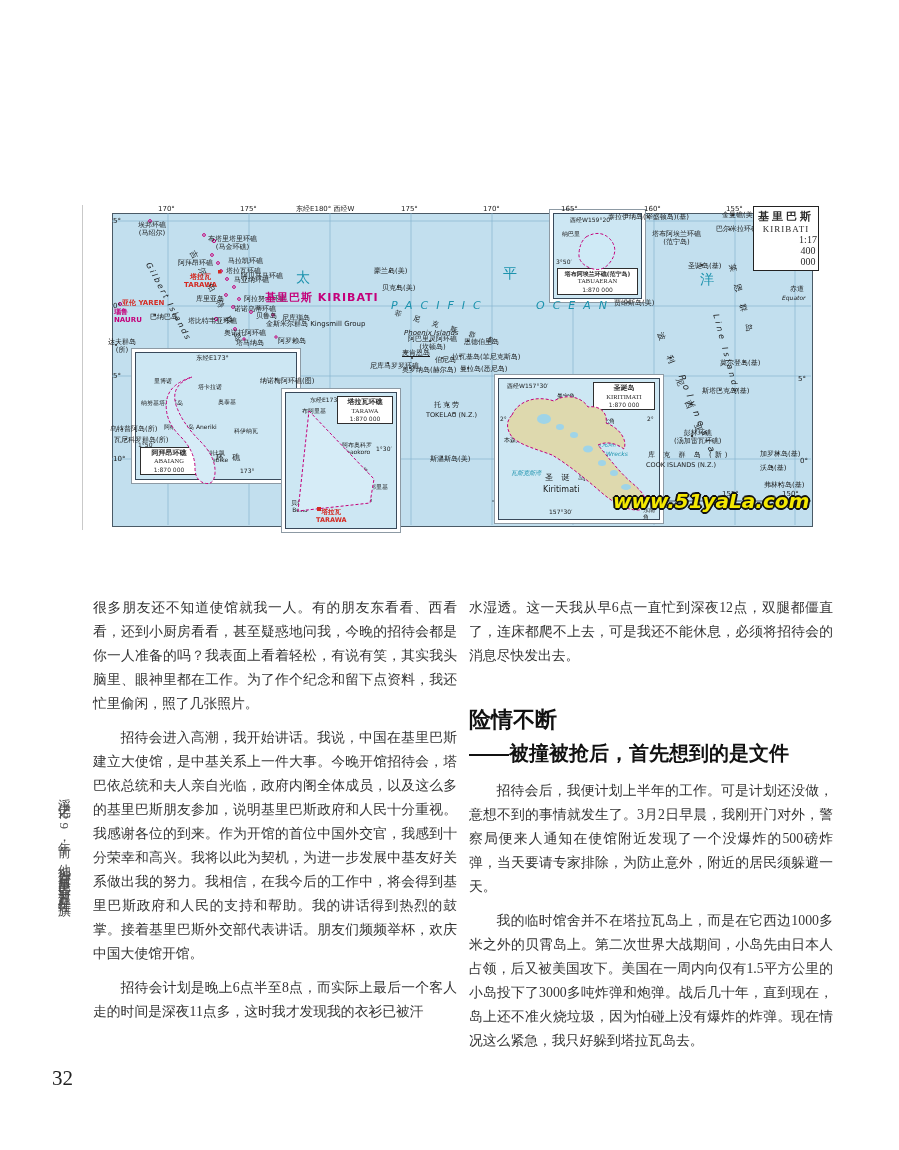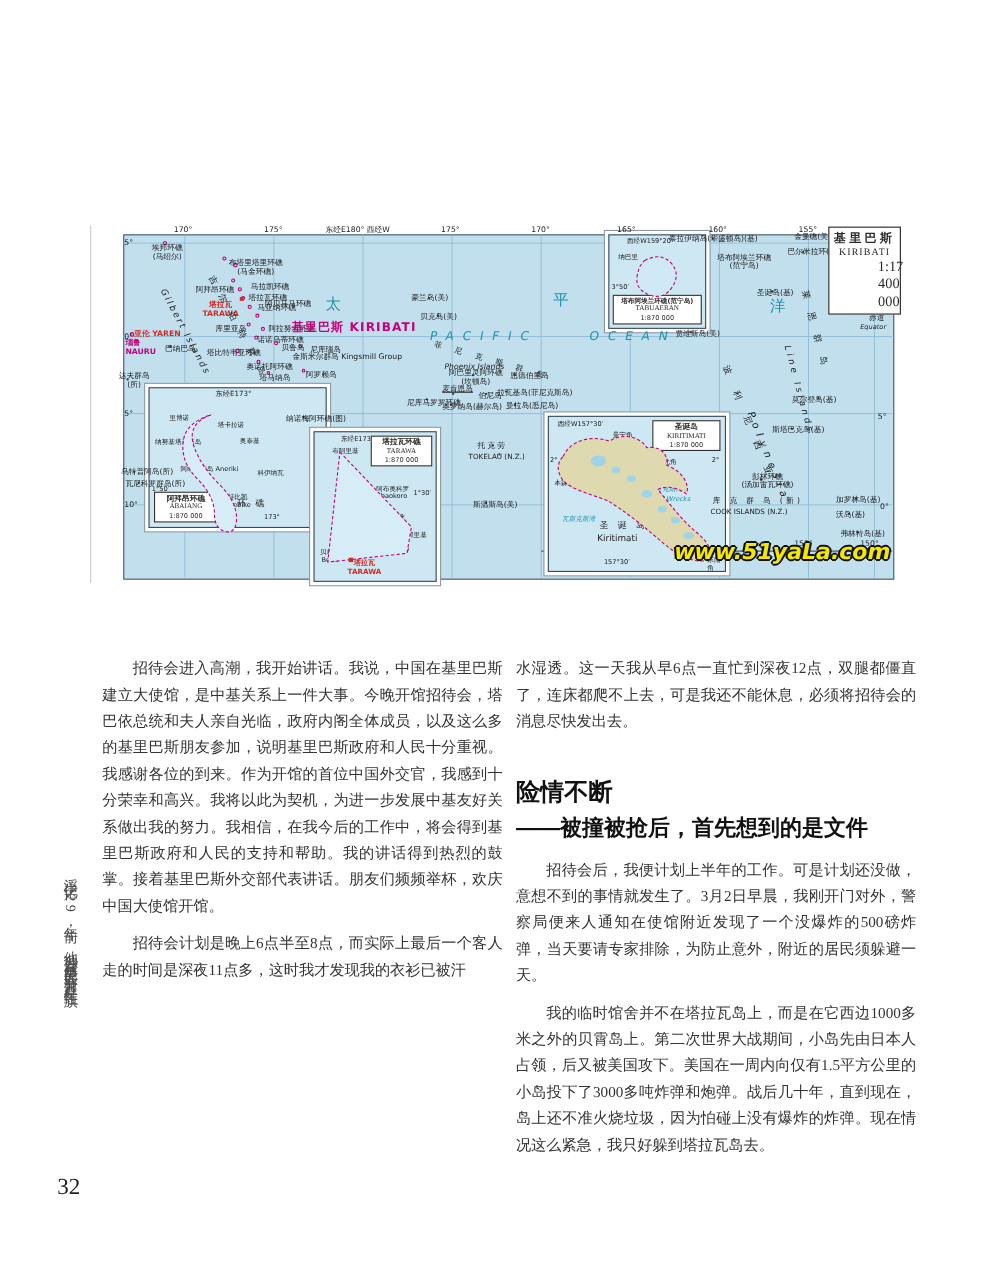--- a/index.html
+++ b/index.html
@@ -22,21 +22,21 @@
   .inset-layer{position:absolute;left:0;top:0;width:100%;height:100%;}
   .scalebox{position:absolute;background:#fff;border:1px solid #2e2e2e;text-align:center;
       font-family:"DejaVu Sans",sans-serif;line-height:1.25;padding:1px 2px;z-index:5;}
   .scalebox .cn{font-weight:bold;font-size:7px;}
   .scalebox .en{font-size:6.5px;font-family:"Liberation Serif",serif;}
   .scalebox .sc{font-size:6px;}
   #title-box{position:absolute;left:645px;top:1px;width:64px;background:#fff;
       border:1.5px solid #222;text-align:center;padding:2px 0 3px;z-index:6;}
   #title-box .cn{font-weight:bold;font-size:11px;letter-spacing:3px;font-family:"DejaVu Sans",sans-serif;}
   #title-box .en{font-size:9px;letter-spacing:1px;font-family:"Liberation Serif",serif;}
-  #title-box .sc{font-size:13px;font-family:"Liberation Serif",serif;padding-left:44px;}
+  #title-box .sc{font-size:10px;font-family:"Liberation Serif",serif;padding-left:44px;}
   #watermark{position:absolute;left:505px;top:284px;z-index:8;font-family:"DejaVu Sans",sans-serif;
       font-size:20px;font-weight:bold;font-style:italic;color:#f4e800;letter-spacing:0px;
       text-shadow:-2px 0 0 #111,2px 0 0 #111,0 -2px 0 #111,0 2px 0 #111,-1px -1px 0 #111,
                   1px 1px 0 #111,-1px 1px 0 #111,1px -1px 0 #111;}
   
   .col{position:absolute;top:596px;width:364px;font-size:13.8px;line-height:24px;color:#333;}
   #col-left{left:93px;}
   #col-right{left:469px;}
   .col p{margin:0 0 10px 0;text-align:justify;}
   .col p.indent{text-indent:2em;}
@@ -337,20 +337,21 @@
   <div id="title-box">
     <div class="cn">基里巴斯</div>
     <div class="en">KIRIBATI</div>
     <div class="sc">1:17 400 000</div>
   </div>
 
   <div id="watermark">www.51yaLa.com</div>
 </div>
 
 <div class="col" id="col-left">
+    <p>很多朋友还不知道使馆就我一人。有的朋友东看看、西看看，还到小厨房看看，甚至疑惑地问我，今晚的招待会都是你一人准备的吗？我表面上看着轻松，有说有笑，其实我头脑里、眼神里都在工作。为了作个纪念和留下点资料，我还忙里偷闲，照了几张照片。</p>
     <p class="indent">招待会进入高潮，我开始讲话。我说，中国在基里巴斯建立大使馆，是中基关系上一件大事。今晚开馆招待会，塔巴依总统和夫人亲自光临，政府内阁全体成员，以及这么多的基里巴斯朋友参加，说明基里巴斯政府和人民十分重视。我感谢各位的到来。作为开馆的首位中国外交官，我感到十分荣幸和高兴。我将以此为契机，为进一步发展中基友好关系做出我的努力。我相信，在我今后的工作中，将会得到基里巴斯政府和人民的支持和帮助。我的讲话得到热烈的鼓掌。接着基里巴斯外交部代表讲话。朋友们频频举杯，欢庆中国大使馆开馆。</p>
     <p class="indent">招待会计划是晚上6点半至8点，而实际上最后一个客人走的时间是深夜11点多，这时我才发现我的衣衫已被汗</p>
   </div>
 
 <div class="col" id="col-right">
   <p>水湿透。这一天我从早6点一直忙到深夜12点，双腿都僵直了，连床都爬不上去，可是我还不能休息，必须将招待会的消息尽快发出去。</p>
   <div id="section-heading">
     <div class="h1">险情不断</div>
     <div class="h2">——被撞被抢后，首先想到的是文件</div>
   </div>

